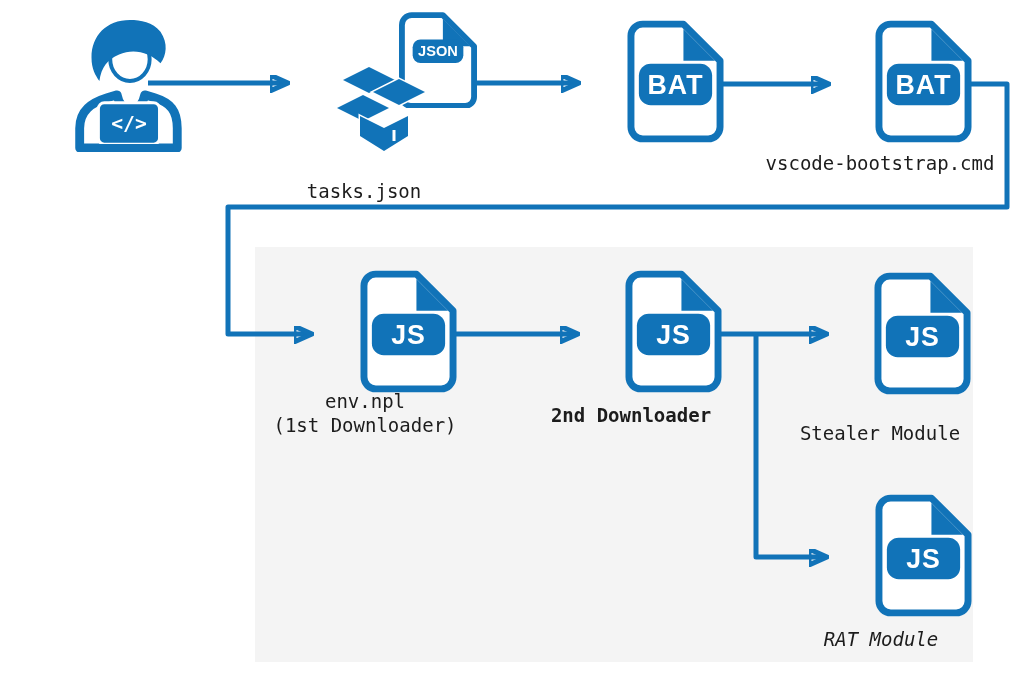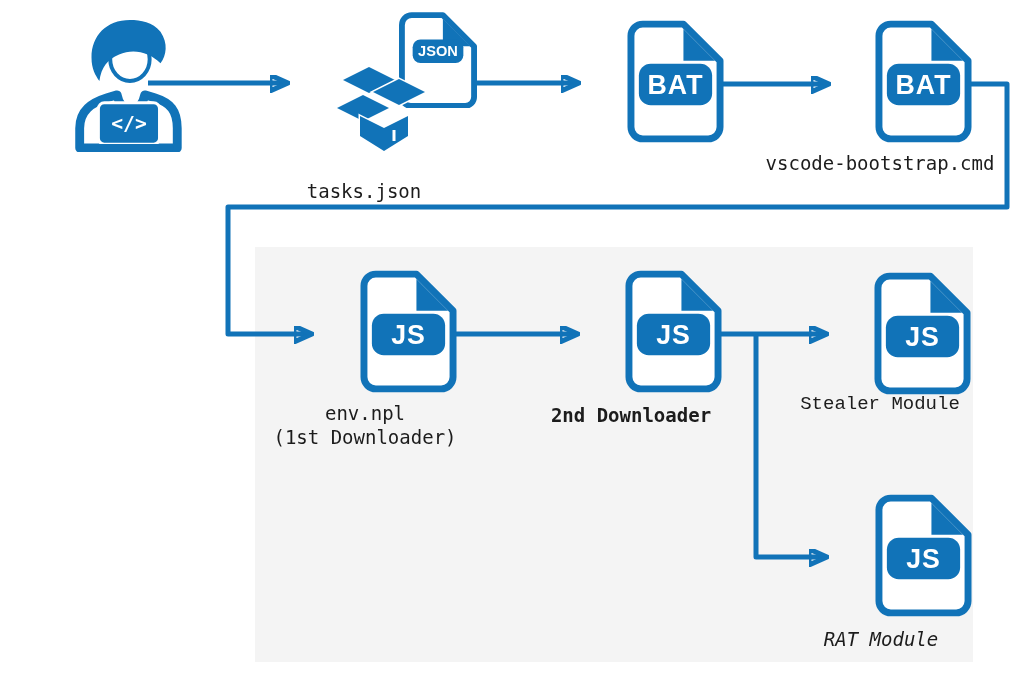--- a/index.html
+++ b/index.html
@@ -111,21 +111,21 @@
   <div class="lbl" style="left:880px;top:151px;">vscode-bootstrap.cmd</div>
 
   <div class="node" style="left:316px;top:270px;width:97px;height:123px;">
     <svg width="97" height="123" viewBox="0 0 98 124">
       <path class="doc-body" d="M 16 4 H 57 L 94 41 V 108 A 12 12 0 0 1 82 120 H 16 A 12 12 0 0 1 4 108 V 16 A 12 12 0 0 1 16 4 Z"></path>
       <polygon class="doc-fold" points="57,9 89,41 57,41"></polygon>
       <rect class="doc-badge" x="12" y="44" width="74" height="42" rx="12"></rect>
       <text class="badge-text" x="49" y="75" text-anchor="middle">JS</text>
     </svg>
   </div>
-  <div class="lbl" style="left:365px;top:401px;">
+  <div class="lbl" style="left:365px;top:389px;">
     <span style="display:block;">env.npl</span>
     <span style="display:block;">(1st Downloader)</span>
   </div>
 
   <div class="node" style="left:581px;top:270px;width:97px;height:123px;">
     <svg width="97" height="123" viewBox="0 0 98 124">
       <path class="doc-body" d="M 16 4 H 57 L 94 41 V 108 A 12 12 0 0 1 82 120 H 16 A 12 12 0 0 1 4 108 V 16 A 12 12 0 0 1 16 4 Z"></path>
       <polygon class="doc-fold" points="57,9 89,41 57,41"></polygon>
       <rect class="doc-badge" x="12" y="44" width="74" height="42" rx="12"></rect>
       <text class="badge-text" x="49" y="75" text-anchor="middle">JS</text>
@@ -134,21 +134,21 @@
   <div class="lbl" style="left:631px;top:403px;font-weight:bold;">2nd Downloader</div>
 
   <div class="node" style="left:830px;top:272px;width:97px;height:123px;">
     <svg width="97" height="123" viewBox="0 0 98 124">
       <path class="doc-body" d="M 16 4 H 57 L 94 41 V 108 A 12 12 0 0 1 82 120 H 16 A 12 12 0 0 1 4 108 V 16 A 12 12 0 0 1 16 4 Z"></path>
       <polygon class="doc-fold" points="57,9 89,41 57,41"></polygon>
       <rect class="doc-badge" x="12" y="44" width="74" height="42" rx="12"></rect>
       <text class="badge-text" x="49" y="75" text-anchor="middle">JS</text>
     </svg>
   </div>
-  <div class="lbl" style="left:880px;top:392px;font-family:Liberation Mono, monospace;">Stealer Module</div>
+  <div class="lbl" style="left:880px;top:421px;">Stealer Module</div>
 
   <div class="node" style="left:831px;top:494px;width:97px;height:123px;">
     <svg width="97" height="123" viewBox="0 0 98 124">
       <path class="doc-body" d="M 16 4 H 57 L 94 41 V 108 A 12 12 0 0 1 82 120 H 16 A 12 12 0 0 1 4 108 V 16 A 12 12 0 0 1 16 4 Z"></path>
       <polygon class="doc-fold" points="57,9 89,41 57,41"></polygon>
       <rect class="doc-badge" x="12" y="44" width="74" height="42" rx="12"></rect>
       <text class="badge-text" x="49" y="75" text-anchor="middle">JS</text>
     </svg>
   </div>
   <div class="lbl" style="left:881px;top:627px;font-style:italic;">RAT Module</div>

